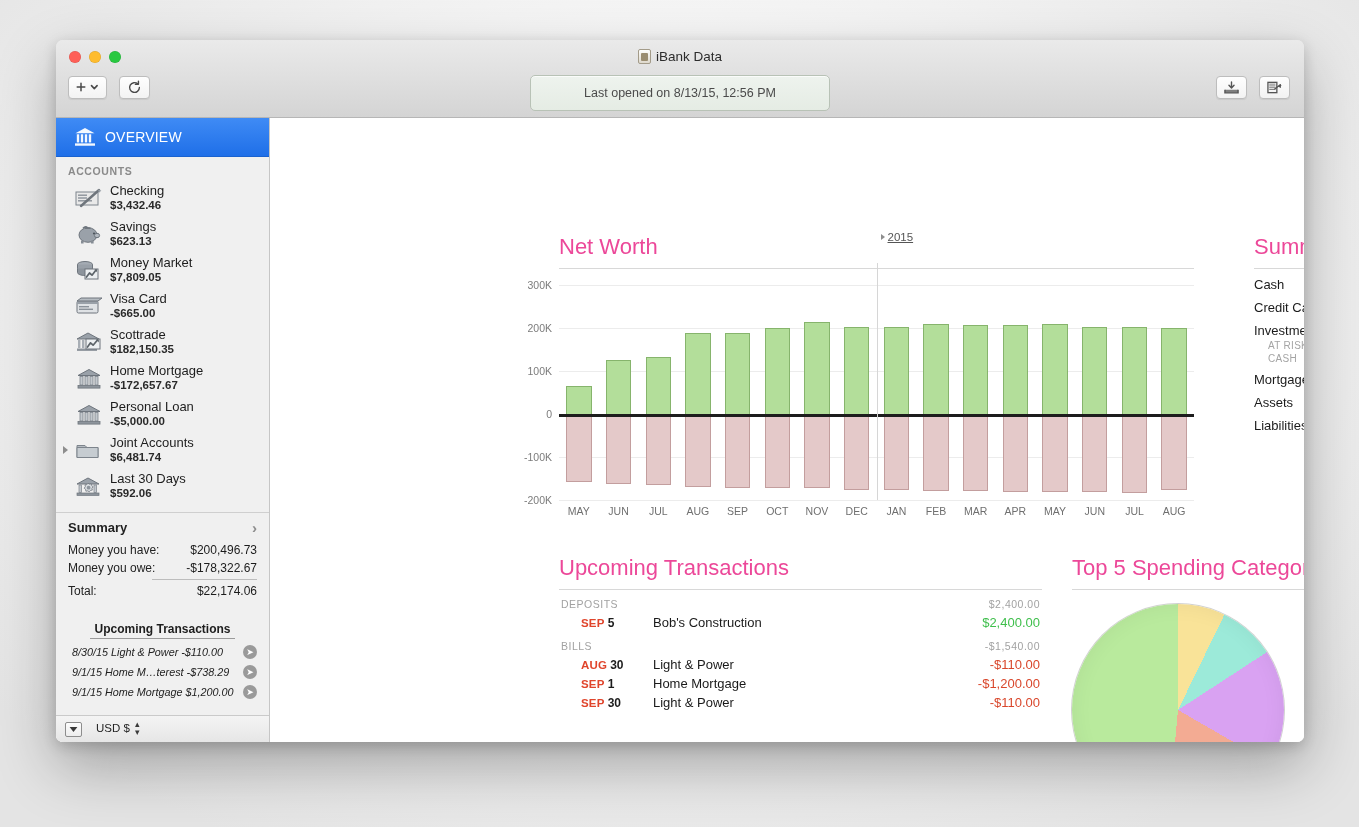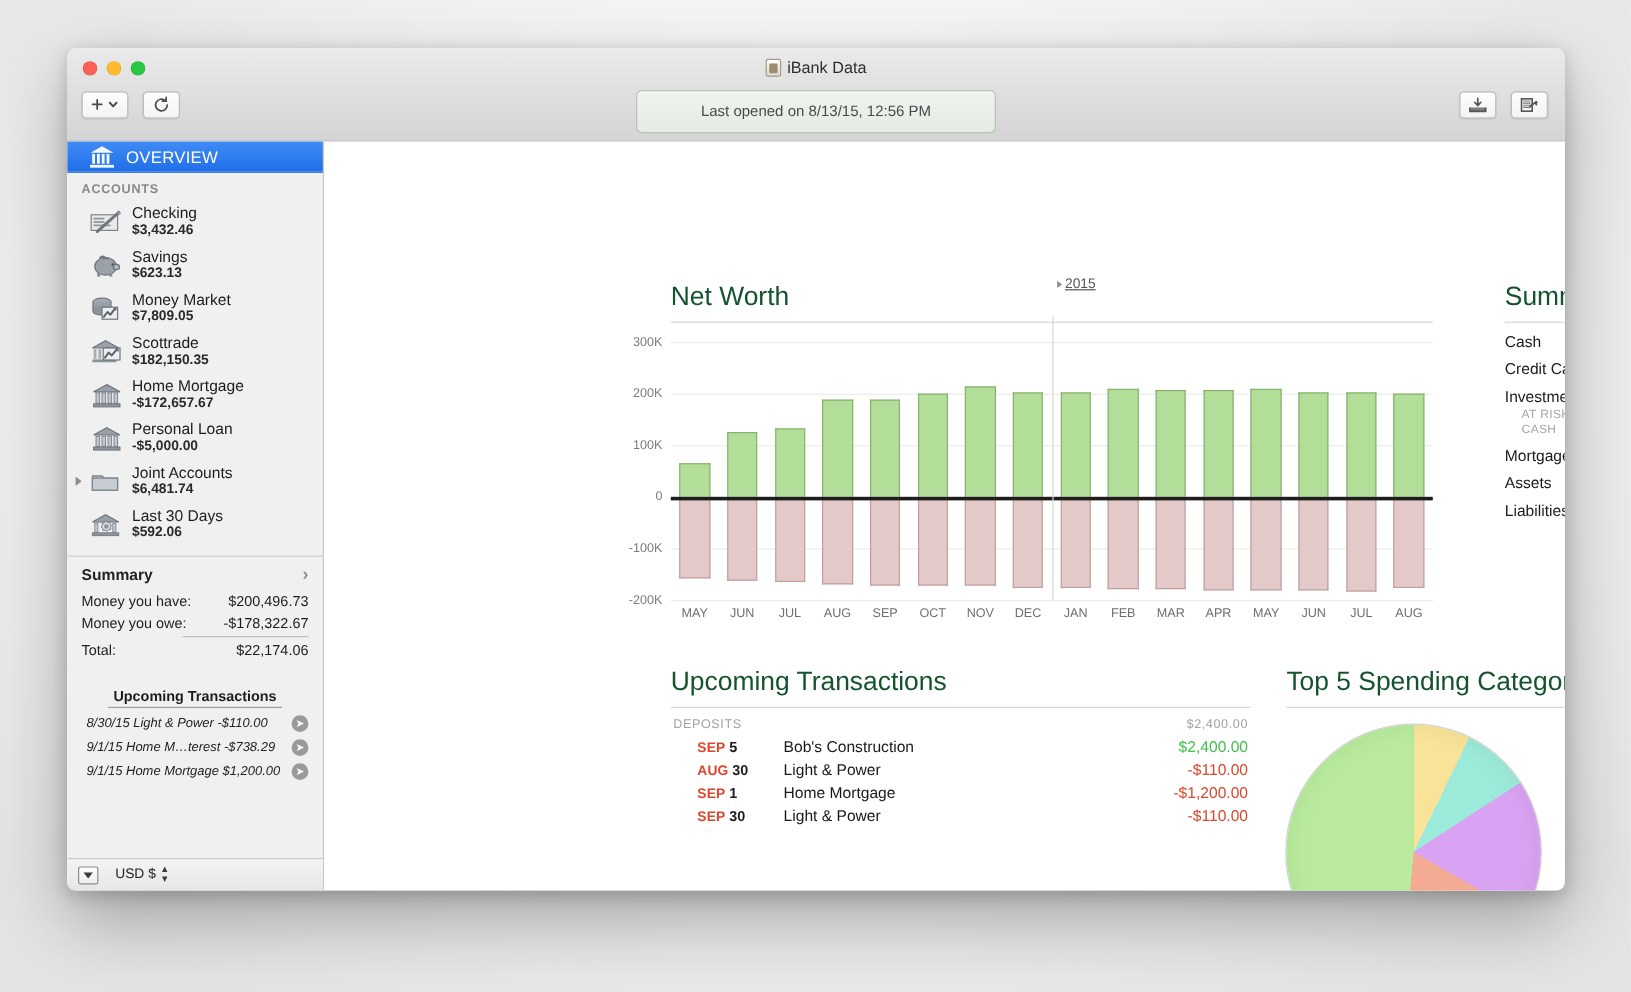--- a/index.html
+++ b/index.html
@@ -86,21 +86,21 @@
 
   
   .sidebar {
     width: 214px; flex: 0 0 214px;
     background: #f0f0f0;
     border-right: 1px solid #c6c6c6;
     display: flex; flex-direction: column;
     position: relative;
   }
   .overview-bar {
-    height: 26px; background: linear-gradient(#3f8bf5,#1f6fe8);
+    height: 39px; background: linear-gradient(#3f8bf5,#1f6fe8);
     display: flex; align-items: center; gap: 9px; padding-left: 18px;
     color: #fff; font-size: 14px; letter-spacing: .2px;
     border-bottom: 1px solid #1a62cf;
   }
   .bank-glyph { width: 22px; height: 20px; display:block; }
 
   .sec-label {
     font-size: 10.5px; font-weight: bold; color: #8a8a8a;
     letter-spacing: .6px; padding: 8px 0 3px 12px;
   }
@@ -161,21 +161,21 @@
     width: 17px; height: 15px; border: 1px solid #8d8d8d; border-radius: 2px;
     background: linear-gradient(#fdfdfd,#ededed);
     display: flex; align-items: center; justify-content: center;
   }
   .stepper { display: inline-block; font-size: 9px; line-height: .85; color: #3a3a3a; margin-left: 2px; vertical-align: middle;}
 
   
   .main { flex: 1; background: #fff; position: relative; min-width: 0; }
 
   .panel-title {
-    font-size: 22px; color: #14532d; font-weight: normal;
+    font-size: 22px; color: #ec4899; font-weight: normal;
   }
   .rule { border-bottom: 1px solid #d8d8d8; margin-top: 8px; }
   .nw { position: absolute; left: 289px; top: 116px; width: 635px; }
   .chart-area { position: relative; height: 215px; margin-top: 16px; }
 
   .ylab {
     position: absolute; right: 100%; margin-right: 7px;
     font-size: 10.5px; color: #7c7c7c; transform: translateY(-50%);
     white-space: nowrap;
   }
@@ -357,20 +357,35 @@
               <path d="M11.5 18l3-4 2.5 2.2 4-5.2" stroke="#5c6369" stroke-width="1.7" fill="none" stroke-linecap="round" stroke-linejoin="round"></path>
               <path d="M19.4 10.6h2.6v2.6z" fill="#5c6369"></path>
             </svg>
           </span>
           <span class="acct-txt">
             <div class="acct-name">Money Market</div>
             <div class="acct-bal">$7,809.05</div>
           </span>
         </div>
 
+        <div class="acct">
+          <span class="acct-icon">
+            <svg width="28" height="20" viewBox="0 0 28 20">
+              <rect x="2" y="5" width="21" height="12" rx="1.5" fill="#dfe2e5" stroke="#6e757d"></rect>
+              <rect x="2" y="5" width="21" height="3" fill="#9aa1a9"></rect>
+              <rect x="4" y="10" width="10" height="1.4" fill="#8b929a"></rect>
+              <rect x="4" y="12.6" width="14" height="1.4" fill="#8b929a"></rect>
+              <path d="M2 5l4-3h21l-4 3z" fill="#b6bcc2" stroke="#6e757d"></path>
+            </svg>
+          </span>
+          <span class="acct-txt">
+            <div class="acct-name">Visa Card</div>
+            <div class="acct-bal">-$665.00</div>
+          </span>
+        </div>
 
         <div class="acct">
           <span class="acct-icon">
             <svg width="28" height="22" viewBox="0 0 28 22">
               <path d="M13 2L24 8H2z" fill="#9aa1a9" stroke="#6e757d"></path>
               <rect x="3" y="9" width="2.4" height="8" fill="#a8aeb5"></rect>
               <rect x="7" y="9" width="2.4" height="8" fill="#a8aeb5"></rect>
               <rect x="2" y="17.5" width="20" height="2.4" fill="#8d949c"></rect>
               <rect x="11" y="8" width="14" height="10" fill="#edf0f2" stroke="#6e757d"></rect>
               <path d="M12.5 16l3-4.2 2.6 2.4 4.4-5.2" stroke="#5c6369" stroke-width="1.7" fill="none" stroke-linecap="round" stroke-linejoin="round"></path>
@@ -662,20 +677,24 @@
         <div id="ut-body">
             <div class="ut-grouphdr">
               <span>DEPOSITS</span>
               <span>$2,400.00</span>
             </div>
             <div class="ut-row">
               <span class="ut-date"><span class="mon">SEP</span><span class="day">5</span></span>
               <span class="ut-desc">Bob's Construction</span>
               <span class="ut-amt amt-pos">$2,400.00</span>
             </div>
+            <div class="ut-grouphdr">
+              <span>BILLS</span>
+              <span>-$1,540.00</span>
+            </div>
             <div class="ut-row">
               <span class="ut-date"><span class="mon">AUG</span><span class="day">30</span></span>
               <span class="ut-desc">Light &amp; Power</span>
               <span class="ut-amt amt-neg">-$110.00</span>
             </div>
             <div class="ut-row">
               <span class="ut-date"><span class="mon">SEP</span><span class="day">1</span></span>
               <span class="ut-desc">Home Mortgage</span>
               <span class="ut-amt amt-neg">-$1,200.00</span>
             </div>

